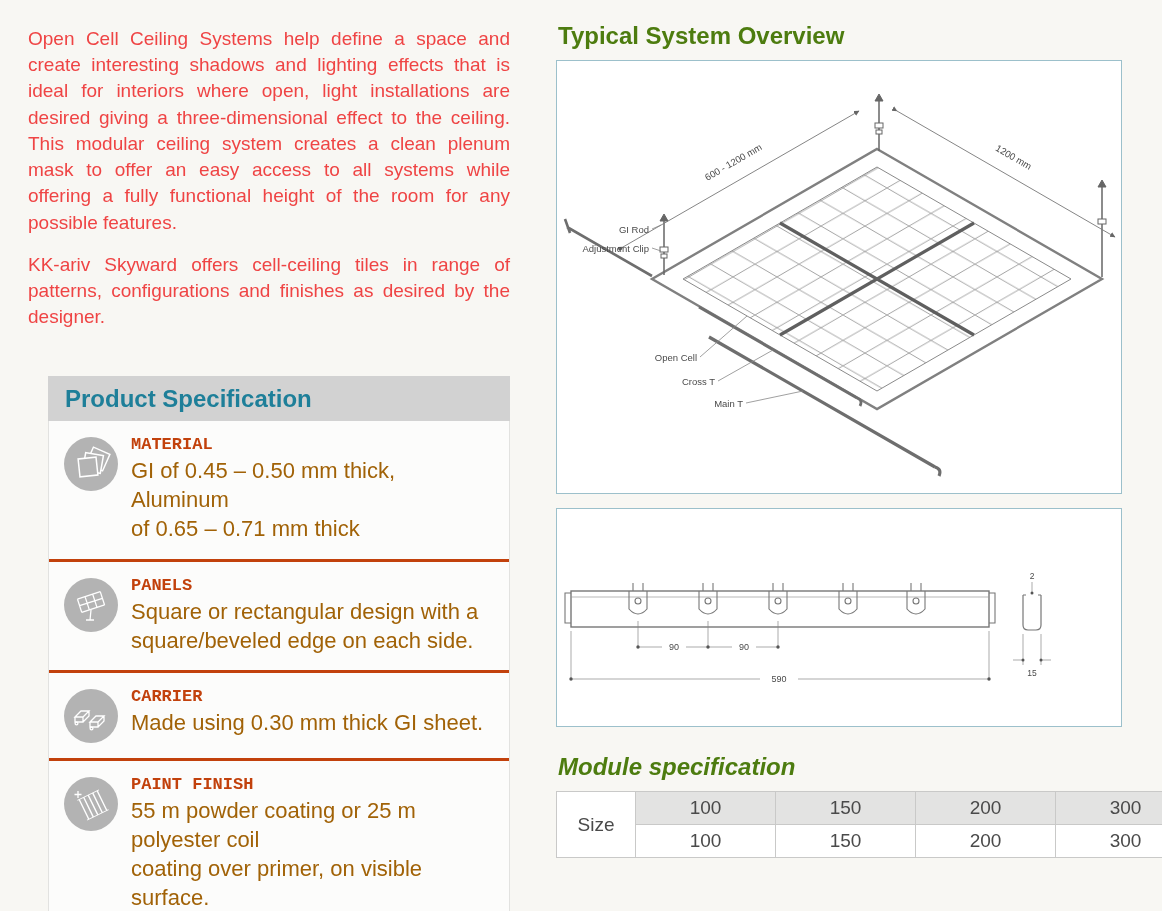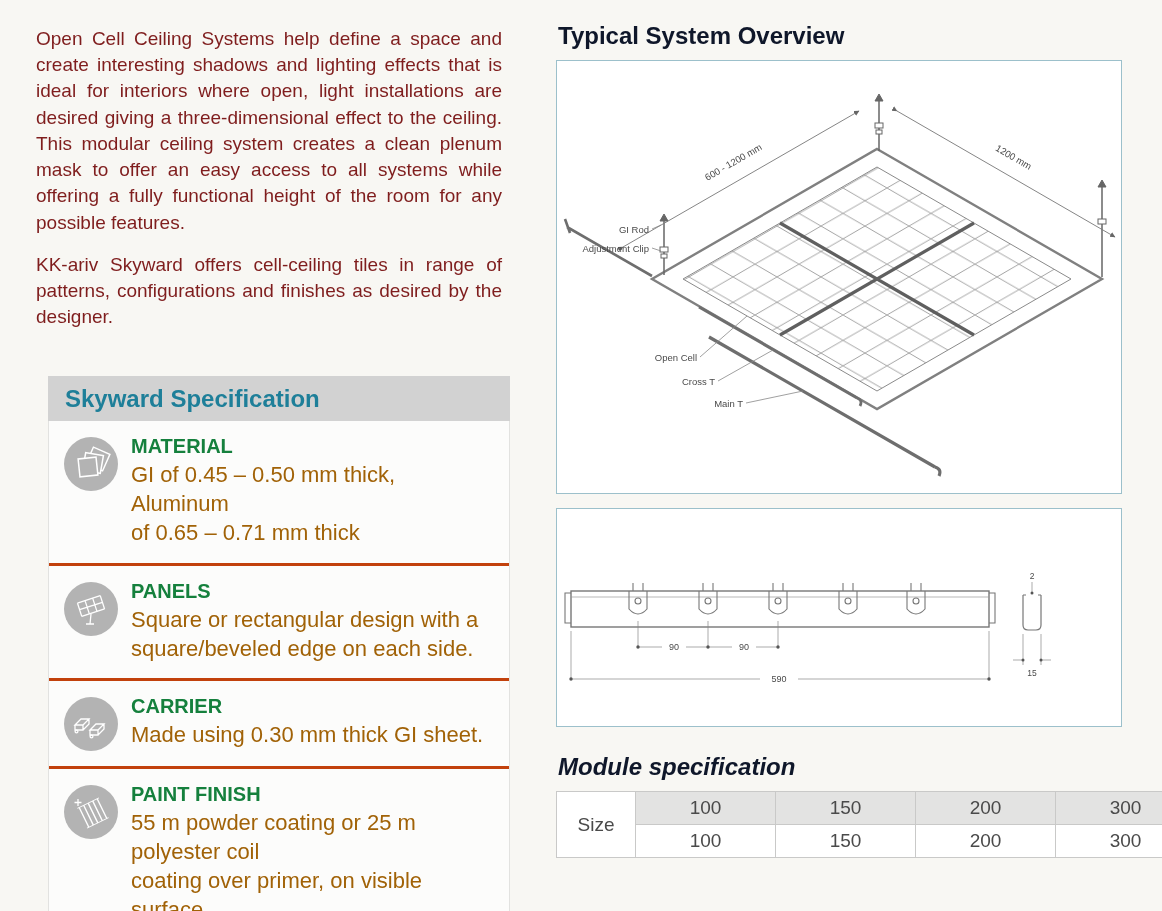--- a/index.html
+++ b/index.html
@@ -1,32 +1,32 @@
 <!DOCTYPE html>
 <html><head>
 <meta charset="utf-8">
 <style>
   html,body{margin:0;padding:0;}
   body{width:1162px;height:911px;background:#f8f7f3;font-family:"Liberation Sans",sans-serif;overflow:hidden;}
   .page{display:flex;box-sizing:border-box;width:1162px;height:911px;padding:22px 0 0 28px;gap:46px;}
   .left-col{width:482px;flex:none;}
   .right-col{width:568px;flex:none;}
-  .intro{margin:4px 8px 16px;text-align:justify;font-size:19px;line-height:1.38;color:#7f1d1d;}
+  .intro{margin:4px 0 16px;text-align:justify;font-size:19px;line-height:1.38;color:#ef4444;}
   .intro.second{margin-bottom:0;}
   .spec-section{margin:46px 0 0 20px;width:462px;}
   .spec-header{background:#d2d2d2;padding:9px 10px 8px 17px;}
   .spec-header h2{margin:0;font-size:24px;font-weight:bold;color:#1e7f99;}
   .spec-list{background:#fcfcfb;border:1px solid #e2e2e0;border-top:none;}
   .spec-item{display:flex;padding:13px 12px 15px 8px;border-top:3px solid #c2410c;}
   .spec-item:first-child{border-top:none;}
   .spec-icon{width:54px;height:54px;border-radius:50%;background:#b3b3b3;flex:none;margin:3px 13px 0 7px;}
   .spec-icon svg{display:block;}
-  .spec-text h3{margin:1px 0 2px;font-size:20px;color:#15803d;}
+  .spec-text h3{margin:1px 0 2px;font-size:17px;color:#c2410c;font-family:Liberation Mono, monospace;}
   .spec-text span{display:block;font-size:22px;line-height:1.32;color:#a16207;}
-  .teal-title{margin:0 0 10px 2px;font-size:24px;font-weight:bold;color:#0f172a;}
+  .teal-title{margin:0 0 10px 2px;font-size:24px;font-weight:bold;color:#4d7c0f;}
   .module-title{margin-top:26px;font-style:italic;}
   .diagram-box{box-sizing:border-box;width:566px;background:#fff;border:1px solid #9cc0cb;}
   .diagram-box.first{height:434px;margin-top:2px;}
   .diagram-box.second{height:219px;margin-top:14px;}
   .module-table{border-collapse:collapse;width:640px;table-layout:fixed;}
   .module-table td{border:1px solid #c9c9c8;height:30px;text-align:center;font-size:19px;color:#4a4a4a;background:#fff;}
   .module-table td.hdr{background:#e3e3e2;}
   .module-table td.size-cell{width:76px;}
   text{font-family:"Liberation Sans",sans-serif;}
 </style>
@@ -34,21 +34,21 @@
 <body>
 
 <div class="page">
 
   <div class="left-col">
     <p class="intro">Open Cell Ceiling Systems help define a space and create interesting shadows and lighting effects that is ideal for interiors where open, light installations are desired giving a three-dimensional effect to the ceiling. This modular ceiling system creates a clean plenum mask to offer an easy access to all systems while offering a fully functional height of the room for any possible features.</p>
     <p class="intro second">KK-ariv Skyward offers cell-ceiling tiles in range of patterns, configurations and finishes as desired by the designer.</p>
 
     <div class="spec-section">
       <div class="spec-header">
-        <h2>Skyward Specification</h2>
+        <h2>Product Specification</h2>
       </div>
       <div class="spec-list">
 
         <div class="spec-item">
           <div class="spec-icon">
             <svg width="54" height="54" viewBox="0 0 54 54">
               <g stroke="#fff" fill="#b3b3b3" stroke-width="1.5">
                 <rect x="-9" y="-9" width="18" height="18" transform="translate(34,22) rotate(24)"></rect>
                 <rect x="-9" y="-9" width="18" height="18" transform="translate(29,26) rotate(10)"></rect>
                 <rect x="-9" y="-9" width="18" height="18" transform="translate(24,30) rotate(-6)"></rect>

